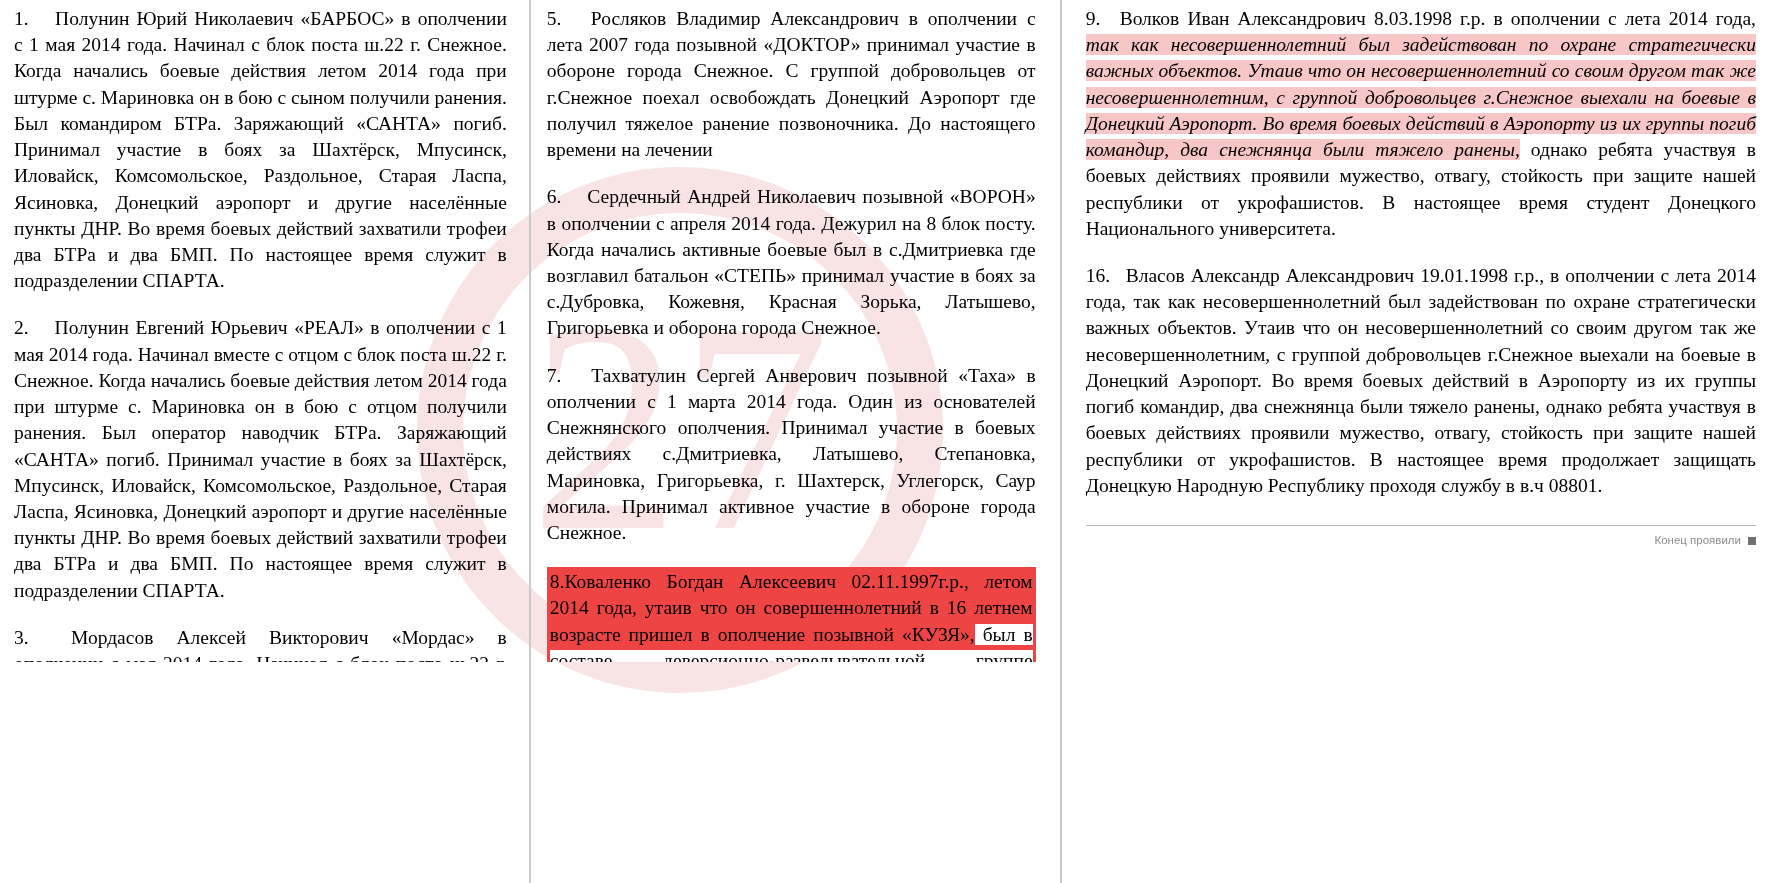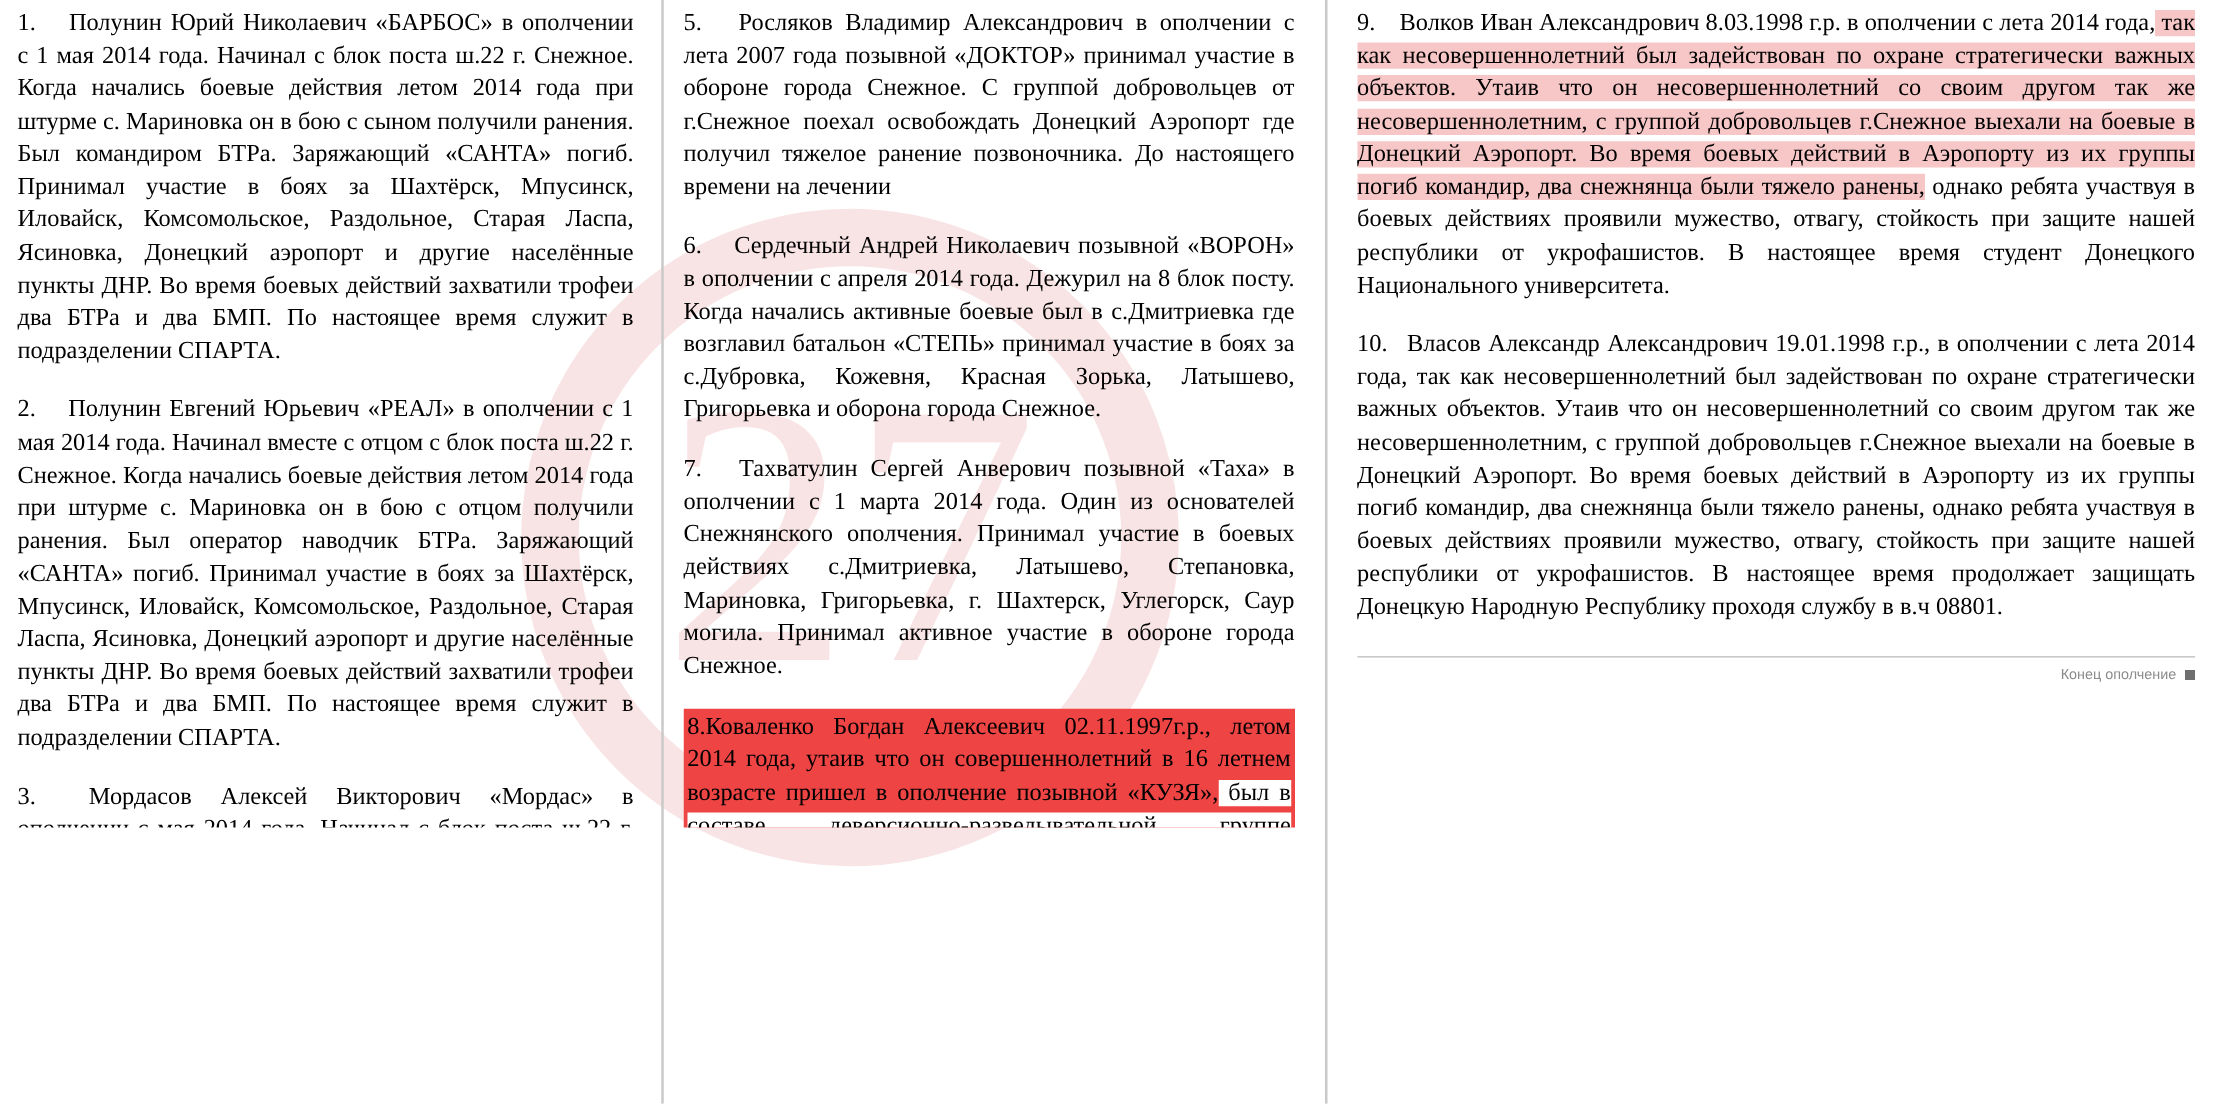--- a/index.html
+++ b/index.html
@@ -68,20 +68,21 @@
     hyphens: auto;
     -webkit-hyphens: auto;
   }
   p.para .lead {
     display: inline-block;
     min-width: 34px;
   }
   .hl-block {
     background: #f7c7c8;
     box-decoration-break: clone;
+    font-style: italic;
     -webkit-box-decoration-break: clone;
   }
 
   .doc-end {
     margin-top: 26px;
     border-top: 1px solid #b9b9b9;
     padding-top: 8px;
     text-align: right;
     font-family: "Liberation Sans", sans-serif;
     font-size: 11.5px;
@@ -167,22 +168,22 @@
   </div>
 
   <div class="vrule"></div>
 
   <div class="column col-3">
     <p class="para">
       <span class="lead">9.</span><span>Волков Иван Александрович 8.03.1998 г.р. в ополчении с лета 2014 года,</span><span class="hl-block"> так как несовершеннолетний  был задействован по охране стратегически важных объектов. Утаив что он несовершеннолетний со своим другом так же несовершеннолетним,  с группой добровольцев г.Снежное  выехали на боевые в Донецкий Аэропорт. Во время боевых действий в Аэропорту из их группы погиб  командир, два снежнянца были тяжело ранены,</span><span> однако ребята участвуя в боевых действиях проявили мужество, отвагу, стойкость при защите нашей республики от укрофашистов. В настоящее время студент Донецкого Национального университета.</span>
     </p>
 
     <p class="para">
-      <span class="lead">10.</span>
+      <span class="lead">16.</span>
       <span>Власов Александр Александрович 19.01.1998 г.р., в ополчении с лета 2014 года, так как несовершеннолетний был задействован по охране стратегически важных объектов. Утаив что он несовершеннолетний со своим другом так же несовершеннолетним,  с группой добровольцев г.Снежное  выехали на боевые в Донецкий Аэропорт. Во время боевых действий в Аэропорту из их группы погиб  командир, два снежнянца были тяжело ранены, однако ребята участвуя в боевых действиях проявили мужество, отвагу, стойкость при защите нашей республики от укрофашистов. В настоящее время продолжает защищать Донецкую Народную Республику проходя службу в в.ч 08801.</span>
     </p>
 
     <div class="doc-end">
-      <span>Конец ополчение</span><span class="sq"></span>
+      <span>Конец проявили</span><span class="sq"></span>
     </div>
   </div>
 
 </div>
 
 </body></html>

